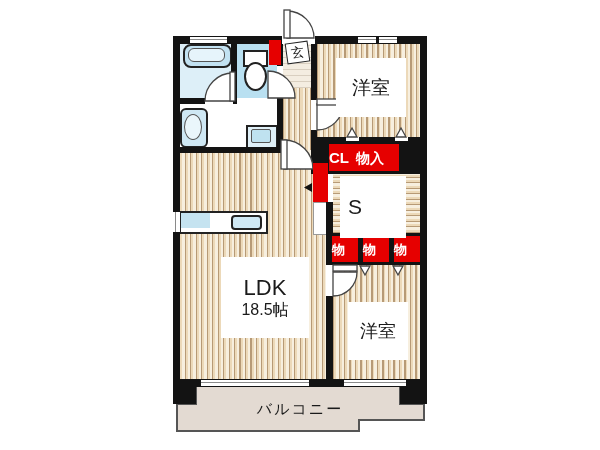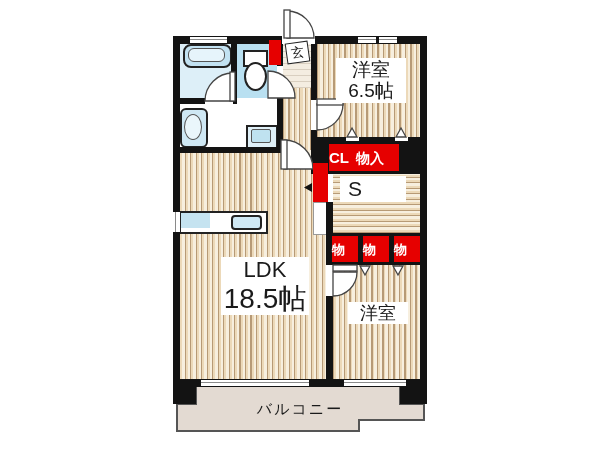--- a/index.html
+++ b/index.html
@@ -7,21 +7,21 @@
          font-family:"Liberation Sans","DejaVu Sans",sans-serif;color:#1a1a1a;}
   .abs{position:absolute;}
   .wall{background:var(--wall,#111);}
   .wood-v{background:repeating-linear-gradient(90deg,#b79a76 0 1px,#ecd9b9 1px 3px,#f7efdf 3px 5.5px);}
   .wood-h{background:repeating-linear-gradient(0deg,#b79a76 0 1px,#ecd9b9 1px 3px,#f7efdf 3px 5.5px);}
   .tile-h{background:repeating-linear-gradient(0deg,#d9cfc0 0 1px,#f4ede1 1px 6px);}
   .win-h{background:linear-gradient(to bottom,#fff 0 2px,#8a8a8a 2px 3px,#fff 3px 100%);}
   .win-v{background:linear-gradient(to right,#fff 0 2px,#8a8a8a 2px 3px,#fff 3px 100%);}
   .redbox{background:var(--red,#e60000);color:#fff;display:flex;align-items:center;
           font-weight:600;line-height:1;}
-  .room-label{background:#fff;text-align:center;line-height:1.12;padding:1px 2px;}
+  .room-label{background:#fff;text-align:center;line-height:1.12;padding:19px 2px;}
   .room-label span{display:block;white-space:nowrap;}
   .blue-fix{background:#cfe8f4;border:2px solid #222;}
   svg{position:absolute;left:0;top:0;pointer-events:none;}
 </style>
 </head>
 <body>
 
 <div id="stage">
 
   <svg width="600" height="450">
@@ -115,31 +115,30 @@
   </div>
   <div class="abs redbox" style="left:363px;top:236px;width:26px;height:26px;font-size:13px;">
     <span>物</span>
   </div>
   <div class="abs redbox" style="left:394px;top:236px;width:26px;height:26px;font-size:13px;">
     <span>物</span>
   </div>
 
   <div class="abs room-label" style="left:336px;top:58px;width:66px;font-size:19px;">
     <span>洋室</span>
-    <span>6.5帖</span>
   </div>
   <div class="abs room-label" style="left:340px;top:176px;width:62px;font-size:19px;">
     <span style="font-size:21px;text-align:left;padding-left:6px;">S</span>
   </div>
   <div class="abs room-label" style="left:348px;top:302px;width:56px;font-size:18px;">
     <span>洋室</span>
   </div>
   <div class="abs room-label" style="left:221px;top:257px;width:84px;font-size:22px;">
     <span>LDK</span>
-    <span style="font-size:28px;">18.5帖</span>
+    <span style="font-size:16px;">18.5帖</span>
   </div>
   <div class="abs" style="left:286px;top:42px;width:21px;height:19px;background:#fff;border:1.5px solid #222;display:flex;align-items:center;justify-content:center;font-size:13px;transform:rotate(-8deg);">
     <span>玄</span>
   </div>
   <div class="abs" style="left:235px;top:400px;width:130px;text-align:center;font-size:15px;letter-spacing:2px;">
     <span>バルコニー</span>
   </div>
 
 </div>
 

